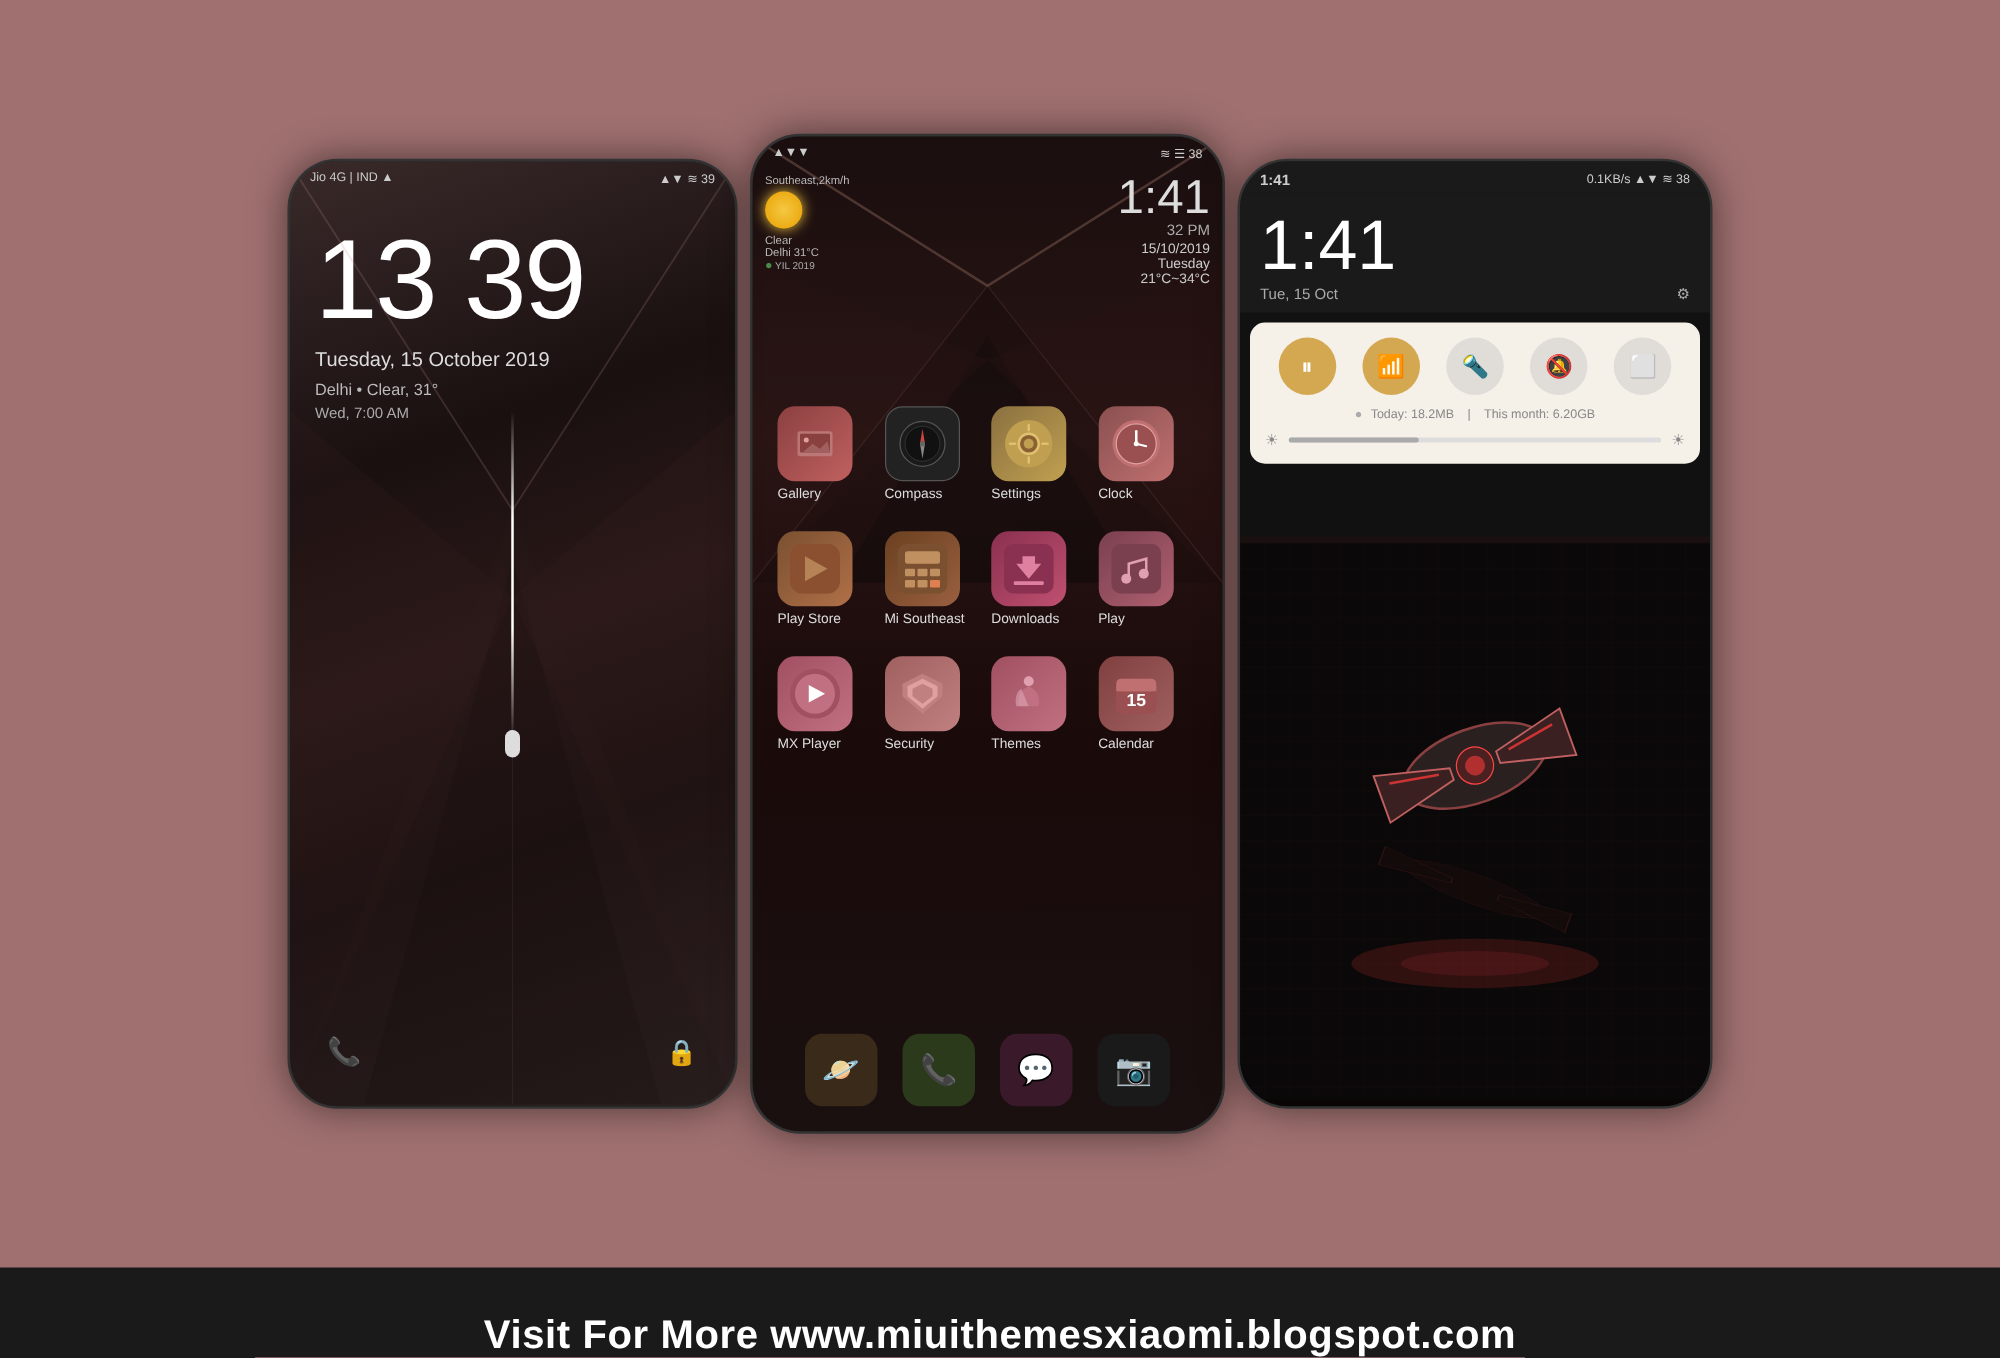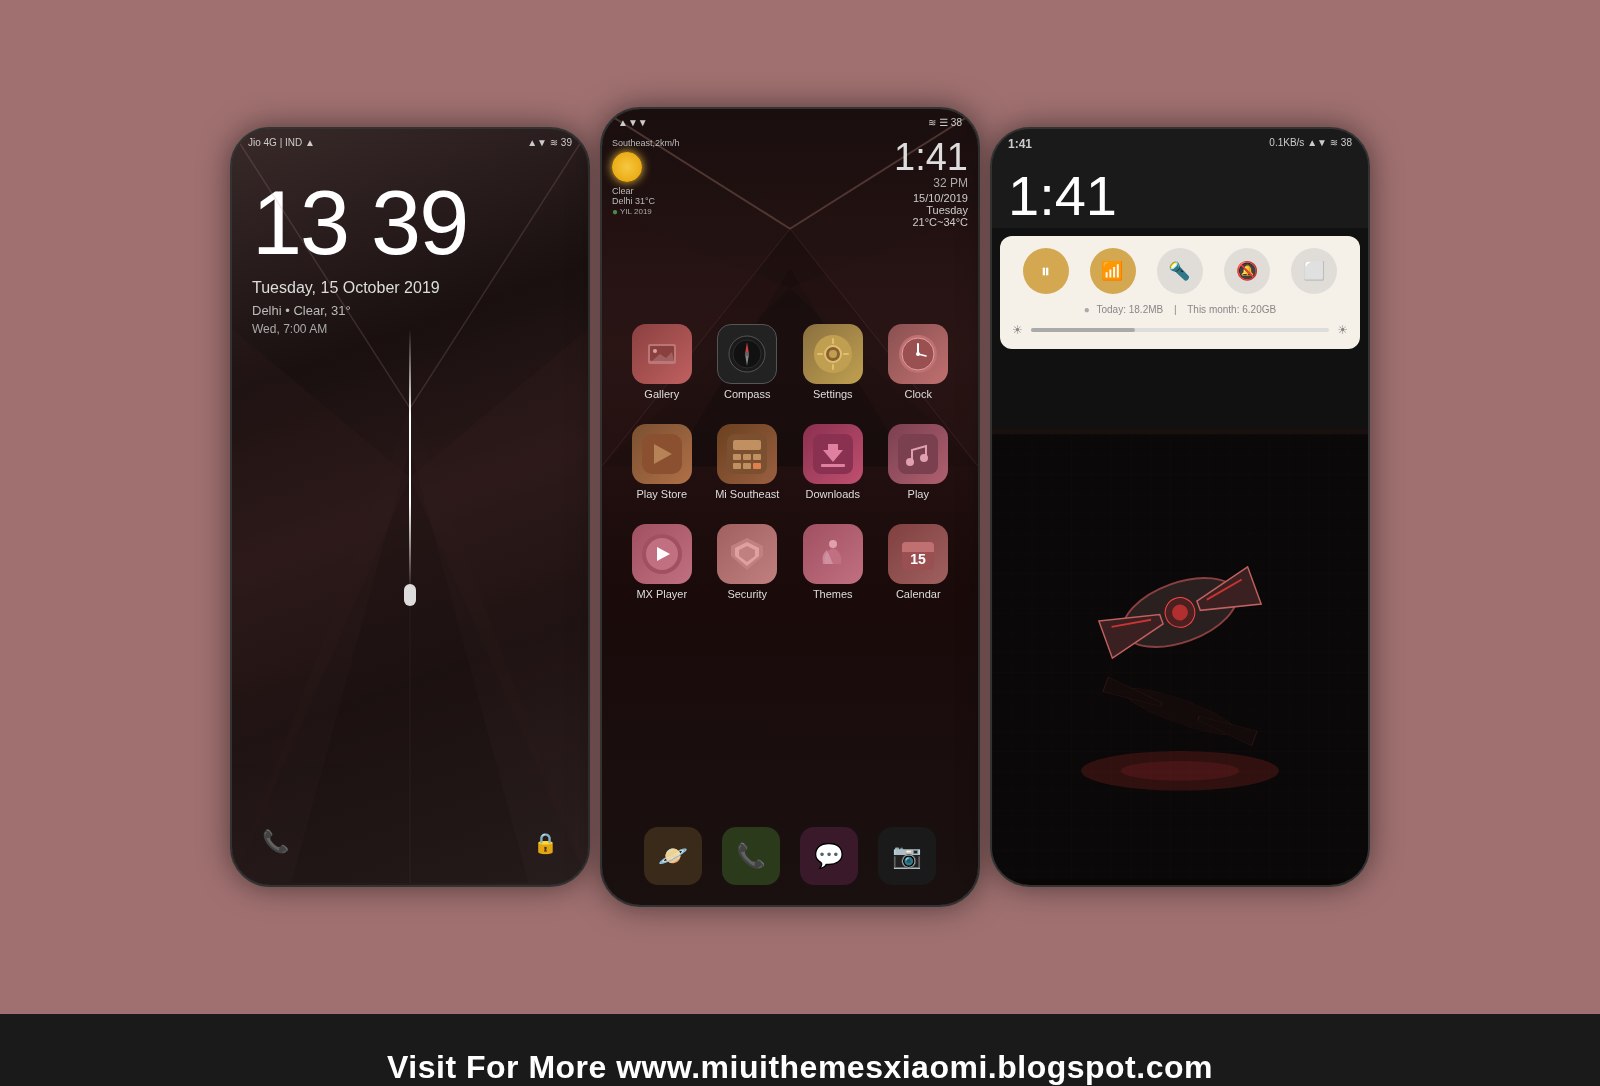--- a/index.html
+++ b/index.html
@@ -220,21 +220,21 @@
       display: grid;
       grid-template-columns: repeat(4, 1fr);
       gap: 6px;
       padding: 10px 20px;
       position: relative;
       z-index: 10;
     }
     .app-item {
       display: flex;
       flex-direction: column;
-      align-items: center;
+      align-items: flex-start;
       gap: 4px;
     }
     .app-icon {
       width: 60px;
       height: 60px;
       border-radius: 14px;
       display: flex;
       align-items: center;
       justify-content: center;
       font-size: 26px;
@@ -636,20 +636,24 @@
     <div class="phone phone-3">
       <div class="phone-screen">
         <div class="phone3-bg">
 
           <div class="phone3-status">
             <span style="font-weight:bold;font-size:12px">1:41</span>
             <span>0.1KB/s ▲▼ ≋ 38</span>
           </div>
 
           <div class="phone3-time-large">1:41</div>
+          <div class="phone3-date-line">
+            <span>Tue, 15 Oct</span>
+            <span style="cursor:pointer">⚙</span>
+          </div>
 
           <div class="quick-settings">
 
             <div class="quick-toggles">
               <div class="toggle-btn toggle-active">⏸</div>
               <div class="toggle-btn toggle-active">📶</div>
               <div class="toggle-btn toggle-inactive">🔦</div>
               <div class="toggle-btn toggle-inactive">🔕</div>
               <div class="toggle-btn toggle-inactive">⬜</div>
             </div>

